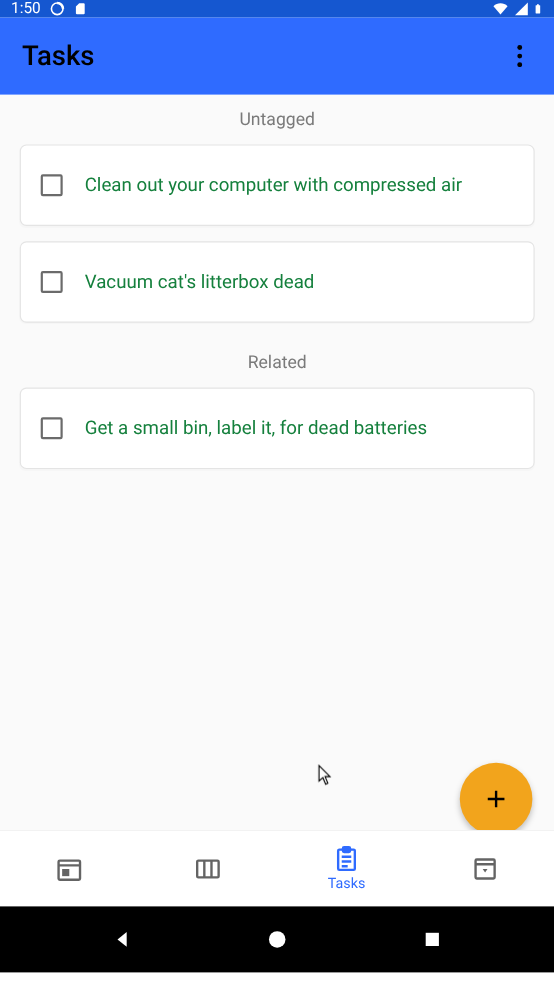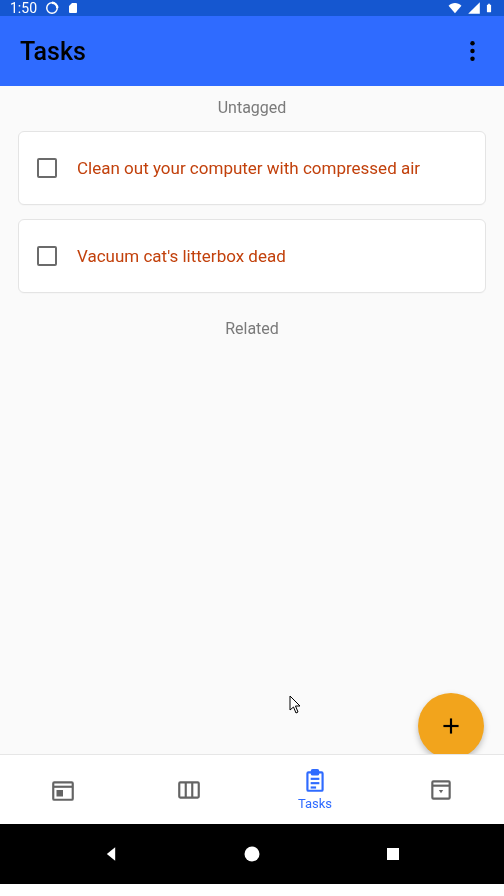--- a/index.html
+++ b/index.html
@@ -85,21 +85,21 @@
     }
     .checkbox {
       width: 20px;
       height: 20px;
       border: 2.2px solid #6b6b6b;
       border-radius: 2px;
       flex-shrink: 0;
     }
     .task-text {
       font-size: 17px;
-      color: #c2410c;
+      color: #15803d;
     }
     .fab {
       position: absolute;
       right: 20px;
       top: 607px;
       width: 66px;
       height: 66px;
       border-radius: 50%;
       background: #F2A41C;
       display: flex;
@@ -207,20 +207,24 @@
     <div class="checkbox"></div>
     <div class="task-text">Clean out your computer with compressed air</div>
   </div>
 
   <div class="task-card">
     <div class="checkbox"></div>
     <div class="task-text">Vacuum cat's litterbox dead</div>
   </div>
 
   <div class="section-header">Related</div>
+  <div class="task-card">
+    <div class="checkbox"></div>
+    <div class="task-text">Get a small bin, label it, for dead batteries</div>
+  </div>
 
   <div class="fab">
     <svg width="26" height="26" viewBox="0 0 24 24" fill="none" stroke="currentColor" stroke-width="2">
       <line x1="12" y1="5" x2="12" y2="19"></line>
         <line x1="5" y1="12" x2="19" y2="12"></line>
     </svg>
   </div>
 
 </div>
 

